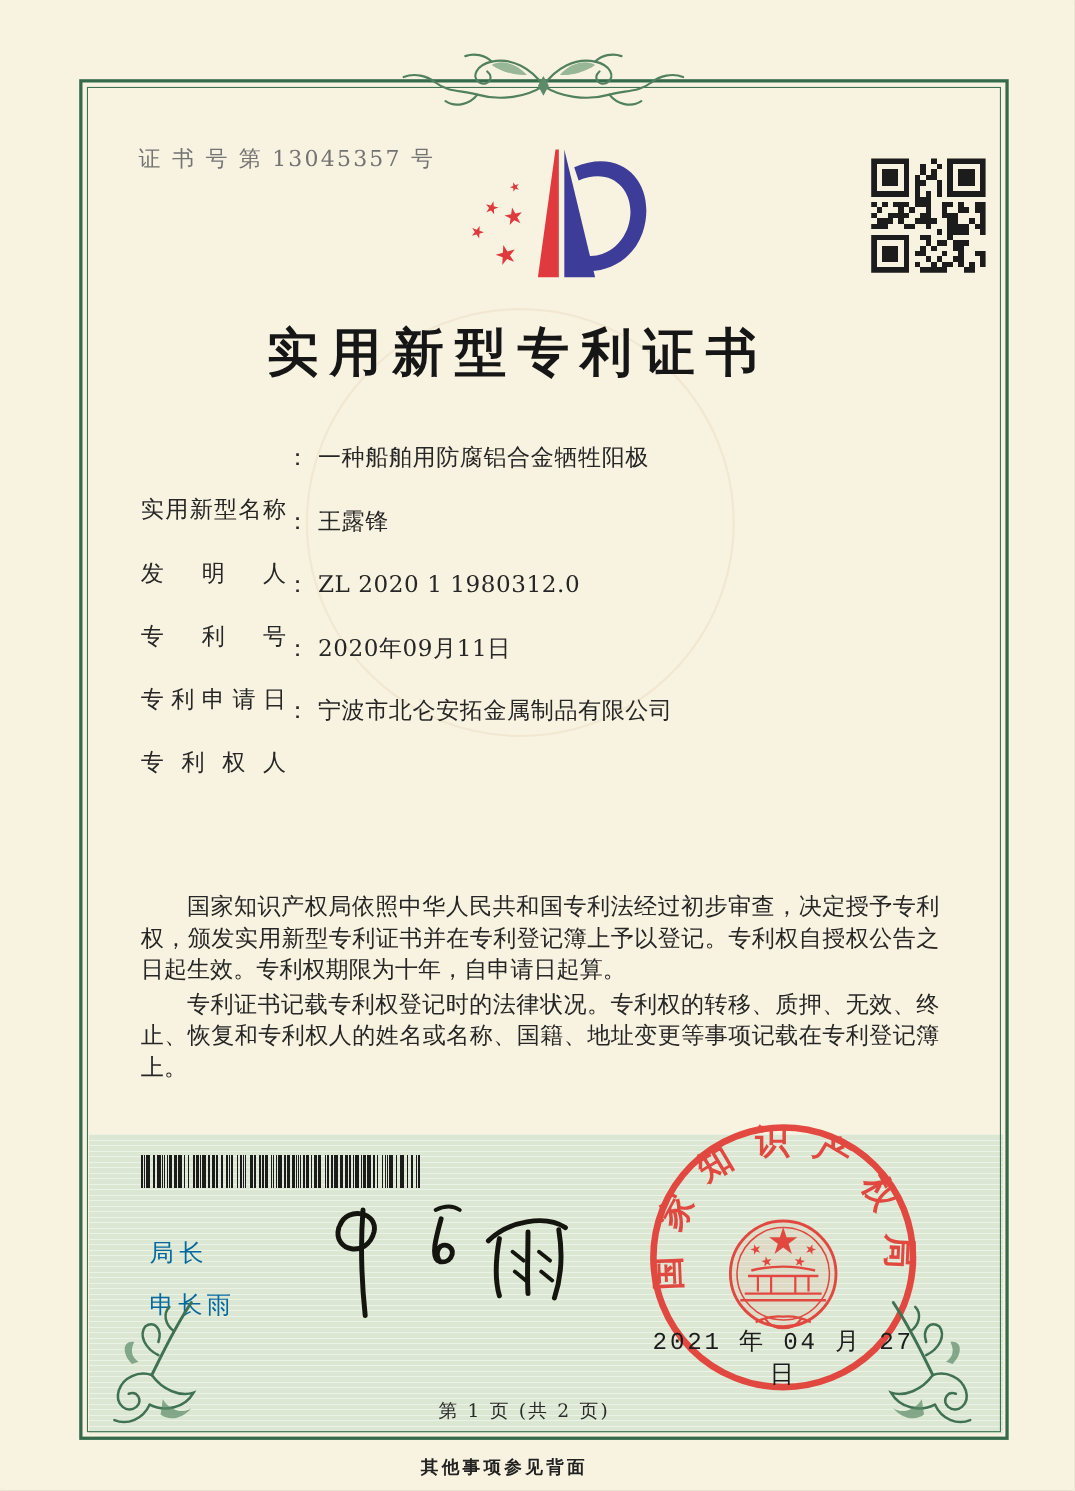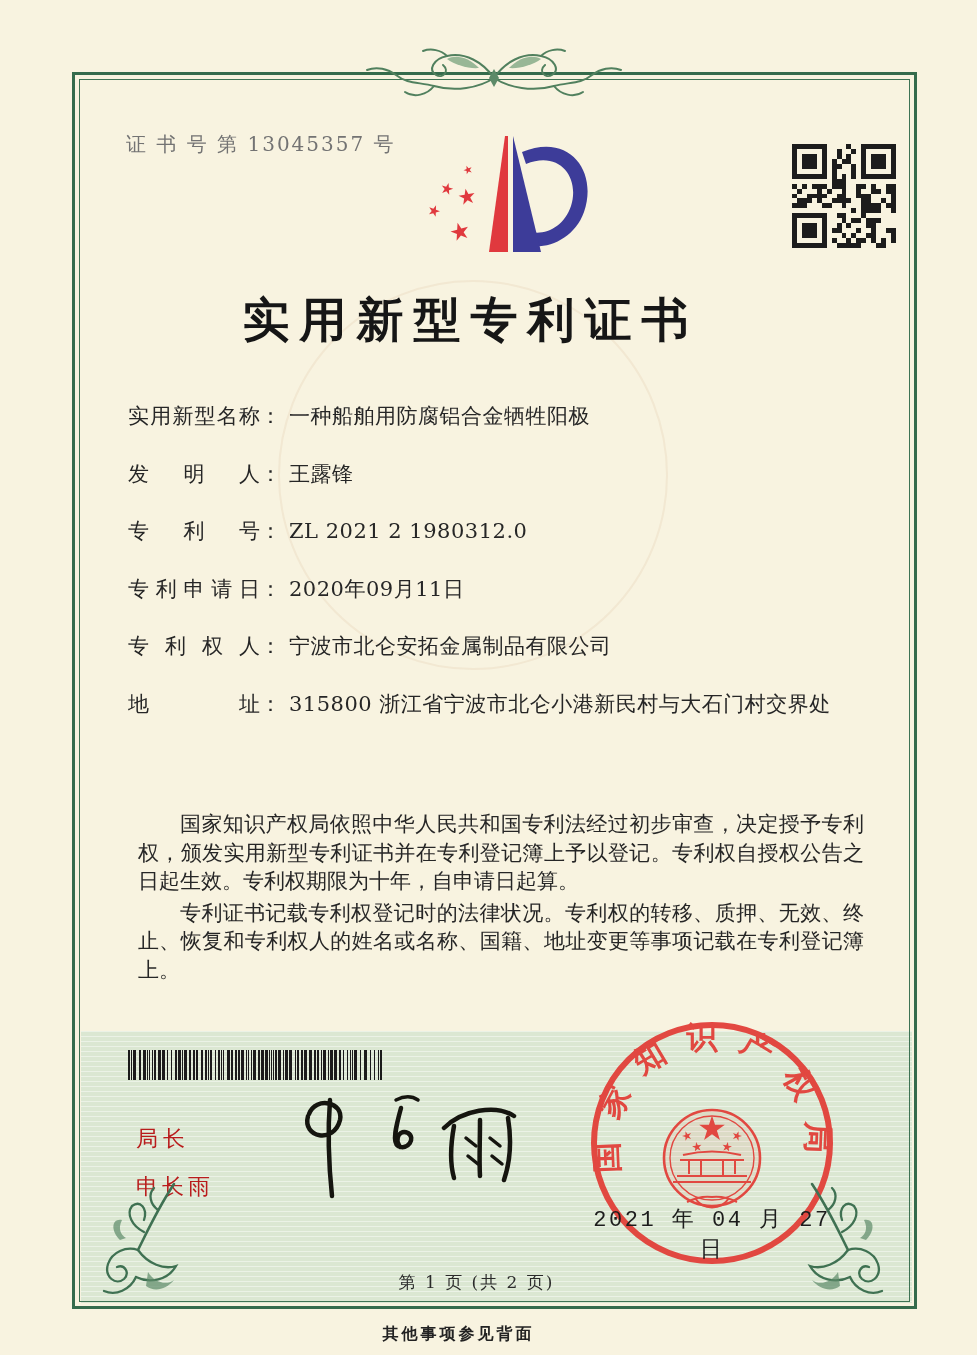--- a/index.html
+++ b/index.html
@@ -15,32 +15,32 @@
                 z-index:1; }
   .watermark { position:absolute; left:278px; top:280px; width:390px; height:390px; border-radius:50%;
                border:2px solid rgba(214,176,138,.16); z-index:0; }
   .cert-no { position:absolute; left:126px; top:131px; font-size:20px; letter-spacing:2px; color:#737373; z-index:2; }
   .logo { position:absolute; left:418px; top:130px; z-index:2; }
   .qr { position:absolute; left:792px; top:144px; z-index:2; }
   .title { position:absolute; left:0; right:60px; top:289px; text-align:center; font-size:47px;
            font-weight:700; letter-spacing:10px; color:#161616; z-index:2;padding-left:24px; }
   .fields { position:absolute; left:128px; top:404px; width:740px; z-index:2; }
   .frow { height:24px; line-height:24px; margin-bottom:33.5px; font-size:21px; color:#262626; white-space:nowrap; }
-  .flabel { display:inline-block; width:132px; text-align:justify; text-align-last:justify; vertical-align:top; }
+  .flabel { display:inline-block; width:132px; text-align:justify; text-align-last:justify; vertical-align:top;margin-top:47px; }
   .fcolon { display:inline-block; margin-right:8px; }
   .fvalue { letter-spacing:.5px; }
   .grant-row { position:absolute; left:128px; top:764px; width:724px; height:24px; line-height:24px;
                font-size:21px; color:#262626; z-index:2; white-space:nowrap; }
   .grant-no { position:absolute; left:377px; top:0; }
   .paras { position:absolute; left:128px; top:810px; width:726px; font-size:21px; line-height:28.5px;
-           color:#262626; text-align:justify; z-index:2;margin-left:10px; }
+           color:#262626; text-align:justify; z-index:2; }
   .paras p { text-indent:2em; margin:0; }
   .paras p + p { margin-top:3px;font-family:Liberation Serif, serif; }
   .barcode { position:absolute; left:128px; top:1050px; z-index:2; }
-  .director { position:absolute; left:136px; top:1124px; font-size:22px; color:#b91c1c; z-index:2; }
+  .director { position:absolute; left:136px; top:1124px; font-size:22px; color:#0369a1; z-index:2; }
   .director .dline1 { letter-spacing:5px; }
   .director .dline2 { margin-top:18px; letter-spacing:4px; }
   .signature { position:absolute; left:292px; top:1086px; z-index:2; }
   .seal { position:absolute; left:577px; top:1008px; z-index:2; opacity:.93; }
   .seal-date { position:absolute; left:592px; top:1204px; width:240px; text-align:center; font-size:22px;
                letter-spacing:2.5px; color:#1c1c1c; z-index:4;font-family:Liberation Mono, monospace; }
   .page-num { position:absolute; left:0; right:60px; top:1271px; text-align:center; font-size:17px;
               letter-spacing:2px; color:#2a2a2a; z-index:2;padding-left:36px; }
   .footer-note { position:absolute; left:0; right:60px; top:1324px; text-align:center; font-size:16px;
                  font-weight:600; letter-spacing:3px; color:#222; z-index:2; }
@@ -349,34 +349,31 @@
 
       <div class="frow">
         <span class="flabel">实用新型名称</span><span class="fcolon">：</span><span class="fvalue">一种船舶用防腐铝合金牺牲阳极</span>
       </div>
 
       <div class="frow">
         <span class="flabel">发明人</span><span class="fcolon">：</span><span class="fvalue">王露锋</span>
       </div>
 
       <div class="frow">
-        <span class="flabel">专利号</span><span class="fcolon">：</span><span class="fvalue">ZL 2021 2 1980312.0</span>
+        <span class="flabel">专利号</span><span class="fcolon">：</span><span class="fvalue">ZL 2020 1 1980312.0</span>
       </div>
 
       <div class="frow">
         <span class="flabel">专利申请日</span><span class="fcolon">：</span><span class="fvalue">2020年09月11日</span>
       </div>
 
       <div class="frow">
         <span class="flabel">专利权人</span><span class="fcolon">：</span><span class="fvalue">宁波市北仑安拓金属制品有限公司</span>
       </div>
 
-      <div class="frow">
-        <span class="flabel">地址</span><span class="fcolon">：</span><span class="fvalue">315800 浙江省宁波市北仑小港新民村与大石门村交界处</span>
-      </div>
     </div>
 
 
   <div class="paras">
     <p>国家知识产权局依照中华人民共和国专利法经过初步审查，决定授予专利权，颁发实用新型专利证书并在专利登记簿上予以登记。专利权自授权公告之日起生效。专利权期限为十年，自申请日起算。</p>
     <p>专利证书记载专利权登记时的法律状况。专利权的转移、质押、无效、终止、恢复和专利权人的姓名或名称、国籍、地址变更等事项记载在专利登记簿上。</p>
   </div>
 
   <svg class="barcode" width="262" height="30" viewBox="0 0 262 30" shape-rendering="crispEdges">
       <rect x="0" y="0" width="2" height="30" fill="#1b1b1b"></rect>

